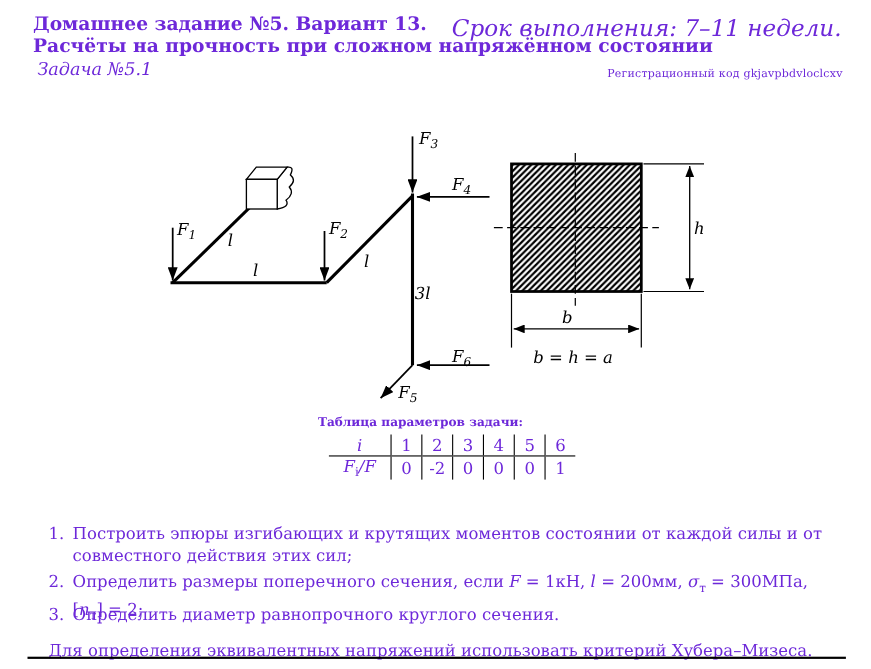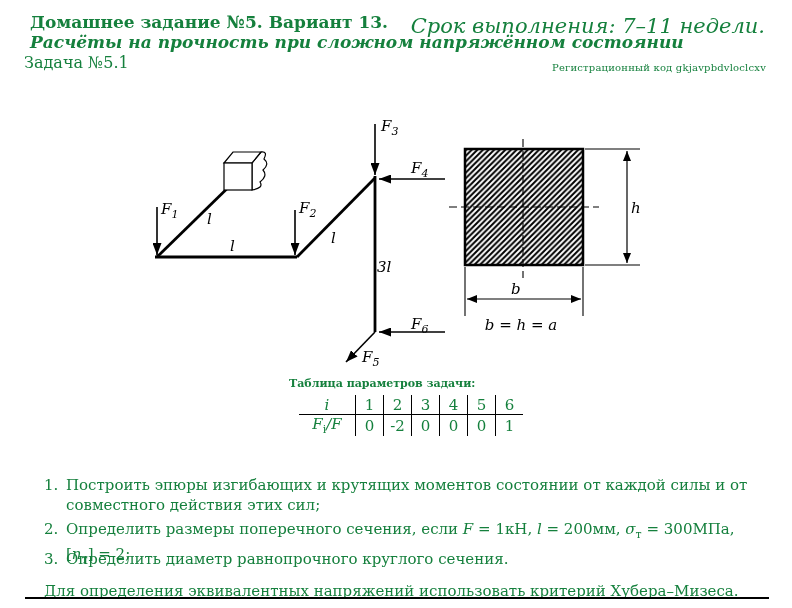--- a/index.html
+++ b/index.html
@@ -1,22 +1,22 @@
 <!DOCTYPE html>
 <html><head>
 <meta charset="utf-8">
 <style>
   html,body{margin:0;padding:0;background:#fff;}
-  #page{position:relative;width:792px;height:608px;background:#ffffff;color:#15803d;
+  #page{position:relative;width:792px;height:608px;background:#ffffff;color:#6d28d9;
         font-family:"DejaVu Serif","Liberation Serif",serif;overflow:hidden;}
   .abs{position:absolute;}
   .hdr-title{left:30px;top:12px;font-size:17px;font-weight:bold;}
   .hdr-deadline{right:27px;top:14px;font-size:21px;font-style:italic;}
-  .hdr-subtitle{left:30px;top:32px;font-size:17px;font-weight:bold;font-style:italic;text-align:right;}
-  .hdr-problem{left:24px;top:53px;font-size:16px;}
+  .hdr-subtitle{left:30px;top:32px;font-size:17px;font-weight:bold;text-align:right;}
+  .hdr-problem{left:34px;top:53px;font-size:16px;font-style:italic;}
   .hdr-regcode{right:26px;top:62px;font-size:10px;letter-spacing:0.2px;}
   svg text{font-family:"DejaVu Serif","Liberation Serif",serif;fill:#000;}
   .tbl-title{left:289px;top:377px;font-size:11px;font-weight:bold;}
   table.ptable{position:absolute;left:299px;top:395px;border-collapse:collapse;
                font-size:15px;}
   table.ptable td{text-align:center;padding:0 5px;height:19px;min-width:17px;}
   table.ptable tr td:first-child{min-width:46px;}
   table.ptable tr td + td{border-left:1.2px solid #000;}
   table.ptable tr:first-child td{border-bottom:1.2px solid #000;}
   .body-text{font-size:15px;}

